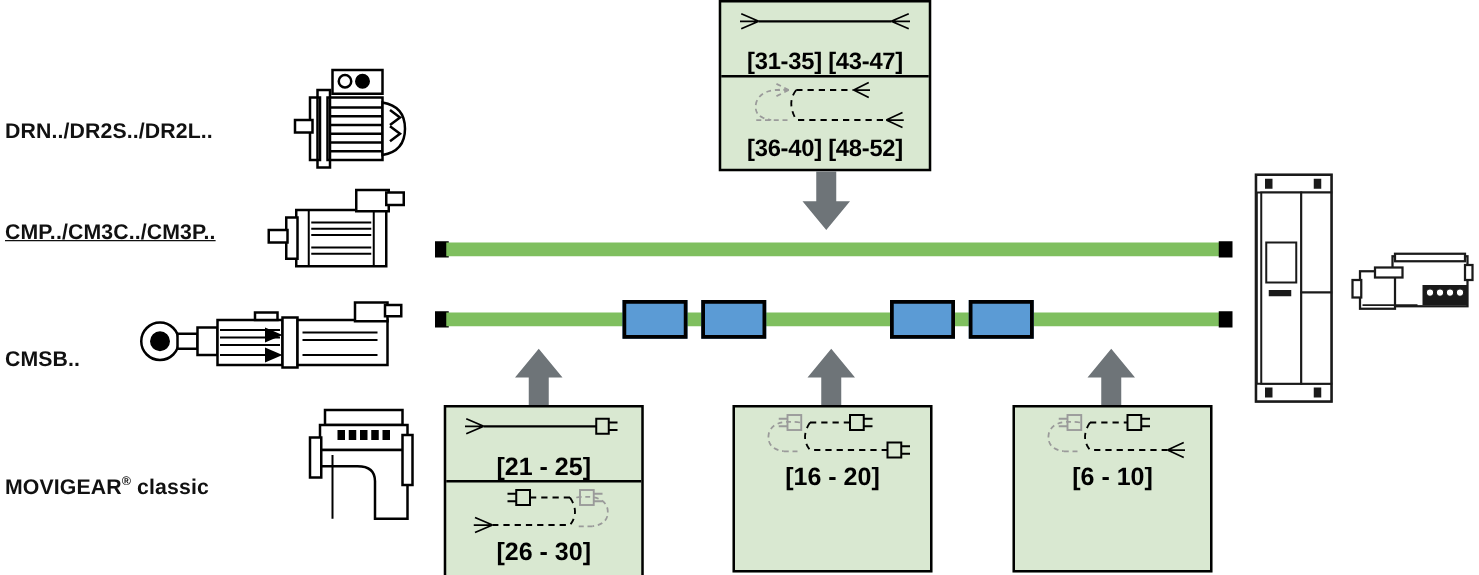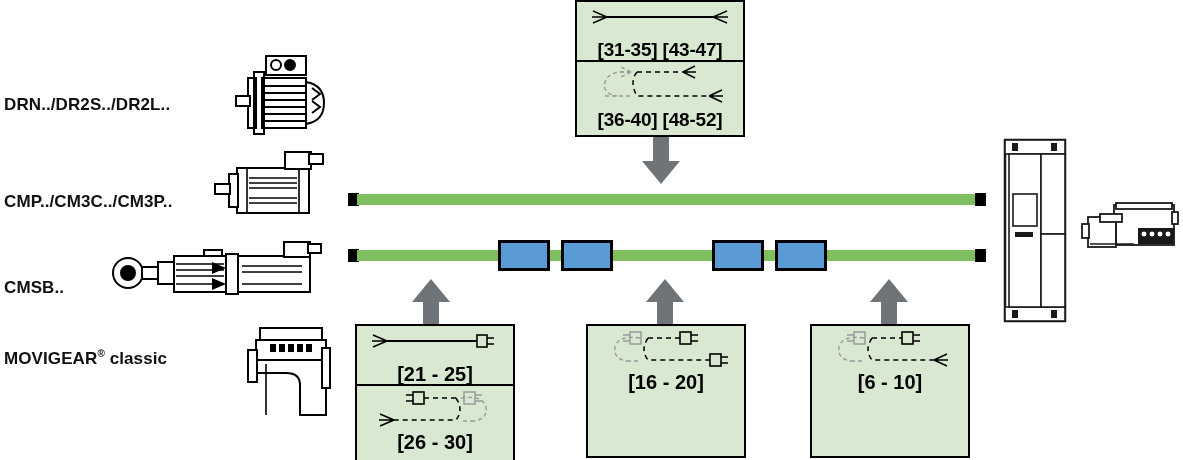--- a/index.html
+++ b/index.html
@@ -40,25 +40,25 @@
   
   .cab-art{position:absolute;}
 </style>
 </head>
 <body>
 
 <div class="stage">
 
   <div class="prod-label" style="left:4px;top:95px;">DRN../DR2S../DR2L..</div>
 
-  <div class="prod-label" style="left:4px;top:192px;">CMP../CM3C../CM3P..</div>
+  <div class="prod-label" style="left:4px;top:176px;text-decoration:underline;">CMP../CM3C../CM3P..</div>
 
   <div class="prod-label" style="left:4px;top:278px;">CMSB..</div>
 
-  <div class="prod-label" style="left:4px;top:348px;"><span>MOVIGEAR</span><sup>®</sup><span> classic</span></div>
+  <div class="prod-label" style="left:4px;top:380px;"><span>MOVIGEAR</span><sup>®</sup><span> classic</span></div>
 
   <div class="prod-art" style="left:228px;top:48px;">
     <svg width="110" height="95" viewBox="0 0 110 95">
       <g fill="none" stroke="#000" stroke-width="2">
         <rect x="34" y="30" width="44" height="50"></rect>
         <rect x="26" y="24" width="10" height="62"></rect>
         <rect x="20" y="30" width="8" height="50"></rect>
         <rect x="8" y="48" width="14" height="10" fill="#fff"></rect>
         <rect x="38" y="8" width="40" height="19" fill="#fff"></rect>
         <path d="M78 34 q18 3 18 21 q0 18 -18 21 z" fill="#fff"></path>

